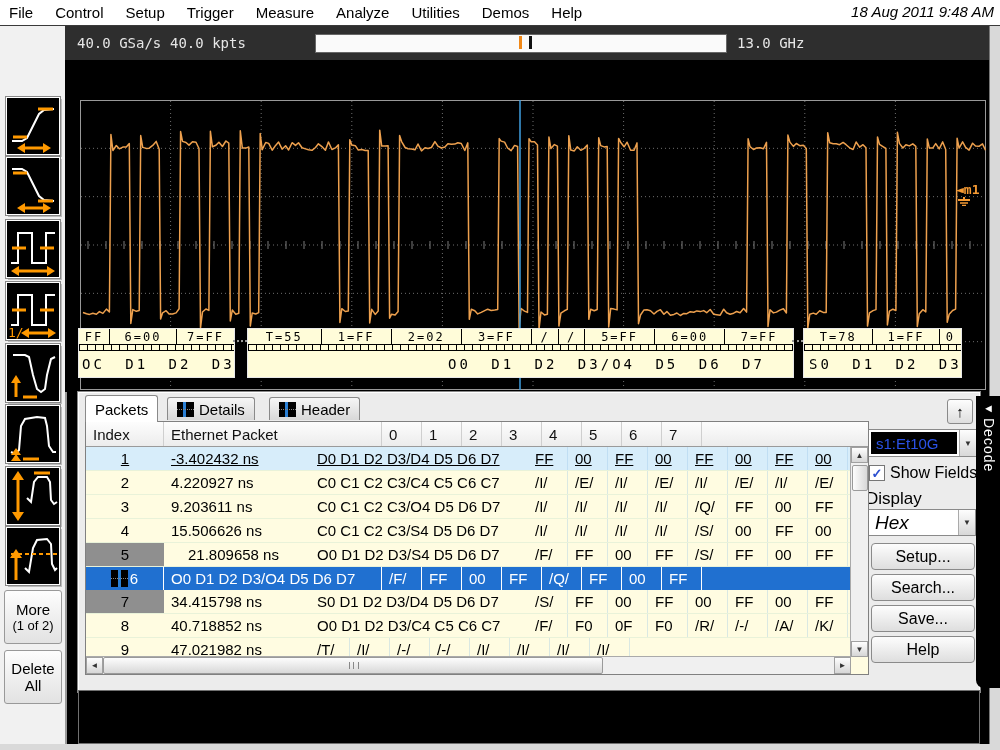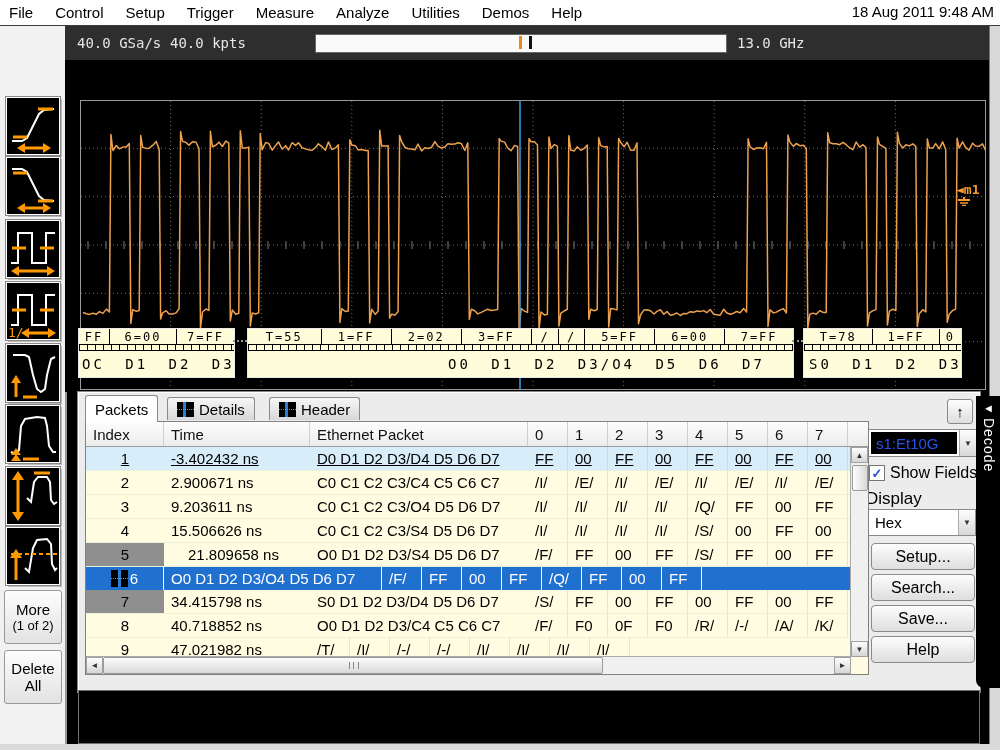--- a/index.html
+++ b/index.html
@@ -3,21 +3,21 @@
 <meta charset="utf-8">
 <style>
   html,body{margin:0;padding:0;background:#444;}
   #root{position:relative;width:1000px;height:750px;background:#000;overflow:hidden;
         font-family:"Liberation Sans",sans-serif;-webkit-user-select:none;user-select:none;}
   
   #menubar{position:absolute;left:0;top:0;width:1000px;height:25px;background:#fff;
            border-bottom:1px solid #3a3a3a;display:flex;align-items:center;}
   #menu-items{display:flex;gap:22px;padding-left:9px;font-size:15px;color:#000;}
   #menu-items span{cursor:default;}
-  #menu-date{position:absolute;right:6px;top:3px;font-size:15px;color:#000;}
+  #menu-date{position:absolute;right:6px;top:3px;font-size:15px;color:#000;font-style:italic;}
   
   #sidebar{position:absolute;left:0;top:26px;width:65px;height:718px;background:#f1f1f1;
            border-right:2px solid #9a9a9a;}
   .sbtn{position:absolute;left:6px;width:52px;height:56px;background:#000;
         border:1px solid #fff;outline:1px solid #888;box-shadow:2px 2px 0 #bbb;cursor:pointer;}
   .sbtn svg{display:block;}
   .txtbtn{position:absolute;left:4px;width:56px;background:linear-gradient(#fdfdfd,#e2e2e2);
           border:1px solid #999;border-radius:3px;font-size:15px;color:#000;text-align:center;
           display:flex;flex-direction:column;justify-content:center;cursor:pointer;}
   
@@ -106,21 +106,21 @@
           padding-left:5px;margin:2px;}
   .selarrow{width:16px;display:flex;align-items:center;justify-content:center;font-size:8px;color:#333;
             background:linear-gradient(#fdfdfd,#d8d8d8);border-left:1px solid #aaa;cursor:pointer;}
   #showfields{position:absolute;left:790px;top:71px;display:flex;align-items:center;gap:5px;
               font-size:16px;color:#000;cursor:pointer;}
   #cbx{width:14px;height:14px;background:#fff;border:1px solid #777;display:flex;align-items:center;
        justify-content:center;font-size:13px;font-weight:bold;color:#2b4fd0;line-height:1;}
   #dflabel{position:absolute;left:787px;top:96px;font-size:17px;color:#000;}
   #hexsel{position:absolute;left:789px;top:116px;width:106px;height:25px;background:#fff;
           border:1px solid #8a8a8a;display:flex;cursor:pointer;}
-  #hexval{flex:1;font-size:15px;color:#000;display:flex;align-items:center;padding-left:6px;}
+  #hexval{flex:1;font-size:19px;color:#000;display:flex;align-items:center;padding-left:6px;font-style:italic;}
   .cbtn{position:absolute;left:792px;width:102px;height:25px;background:linear-gradient(#fdfdfd,#dedede);
         border:1px solid #8a8a8a;border-radius:4px;font-size:16px;color:#000;display:flex;
         align-items:center;justify-content:center;cursor:pointer;font-family:"Liberation Sans",sans-serif;}
   #decode-tab{position:absolute;left:897px;top:3px;width:25px;height:292px;background:#000;
               border-radius:0 0 0 8px;z-index:1;cursor:pointer;}
   #decode-tab .arr{display:block;color:#fff;font-size:11px;text-align:center;padding-top:6px;}
   #decode-tab .lbl{display:block;color:#fff;font-size:14px;writing-mode:vertical-rl;
                    margin:4px auto 0;letter-spacing:1px;}
   
   #bottom-black{position:absolute;left:78px;top:690px;width:900px;height:52px;background:#000;
@@ -374,21 +374,20 @@
             <i></i>
             <u></u>
           </span>
           <span>Header</span>
         </div>
       </div>
 
     <div id="tableframe">
       <div id="thead">
           <div class="hc" style="width: 78px;">Index</div>
-          <div class="hc" style="width: 146px;">Time</div>
           <div class="hc" style="width: 218px;">Ethernet Packet</div>
           <div class="hc" style="width: 40px;">0</div>
           <div class="hc" style="width: 40px;">1</div>
           <div class="hc" style="width: 40px;">2</div>
           <div class="hc" style="width: 40px;">3</div>
           <div class="hc" style="width: 40px;">4</div>
           <div class="hc" style="width: 40px;">5</div>
           <div class="hc" style="width: 40px;">6</div>
           <div class="hc" style="width: 40px;">7</div>
         </div>
@@ -401,21 +400,21 @@
             <div class="cell byte" style="width: 40px;">00</div>
             <div class="cell byte" style="width: 40px;">FF</div>
             <div class="cell byte" style="width: 40px;">00</div>
             <div class="cell byte" style="width: 40px;">FF</div>
             <div class="cell byte" style="width: 40px;">00</div>
             <div class="cell byte" style="width: 40px;">FF</div>
             <div class="cell byte" style="width: 40px;">00</div>
           </div>
           <div class="row">
             <div class="cell c-index" style="width: 78px;">2</div>
-            <div class="cell " style="width: 146px;">2.900671 ns</div>
+            <div class="cell " style="width: 146px;">4.220927 ns</div>
             <div class="cell " style="width: 218px;">C0 C1 C2 C3/C4 C5 C6 C7</div>
             <div class="cell byte" style="width: 40px;">/I/</div>
             <div class="cell byte" style="width: 40px;">/E/</div>
             <div class="cell byte" style="width: 40px;">/I/</div>
             <div class="cell byte" style="width: 40px;">/E/</div>
             <div class="cell byte" style="width: 40px;">/I/</div>
             <div class="cell byte" style="width: 40px;">/E/</div>
             <div class="cell byte" style="width: 40px;">/I/</div>
             <div class="cell byte" style="width: 40px;">/E/</div>
           </div>

